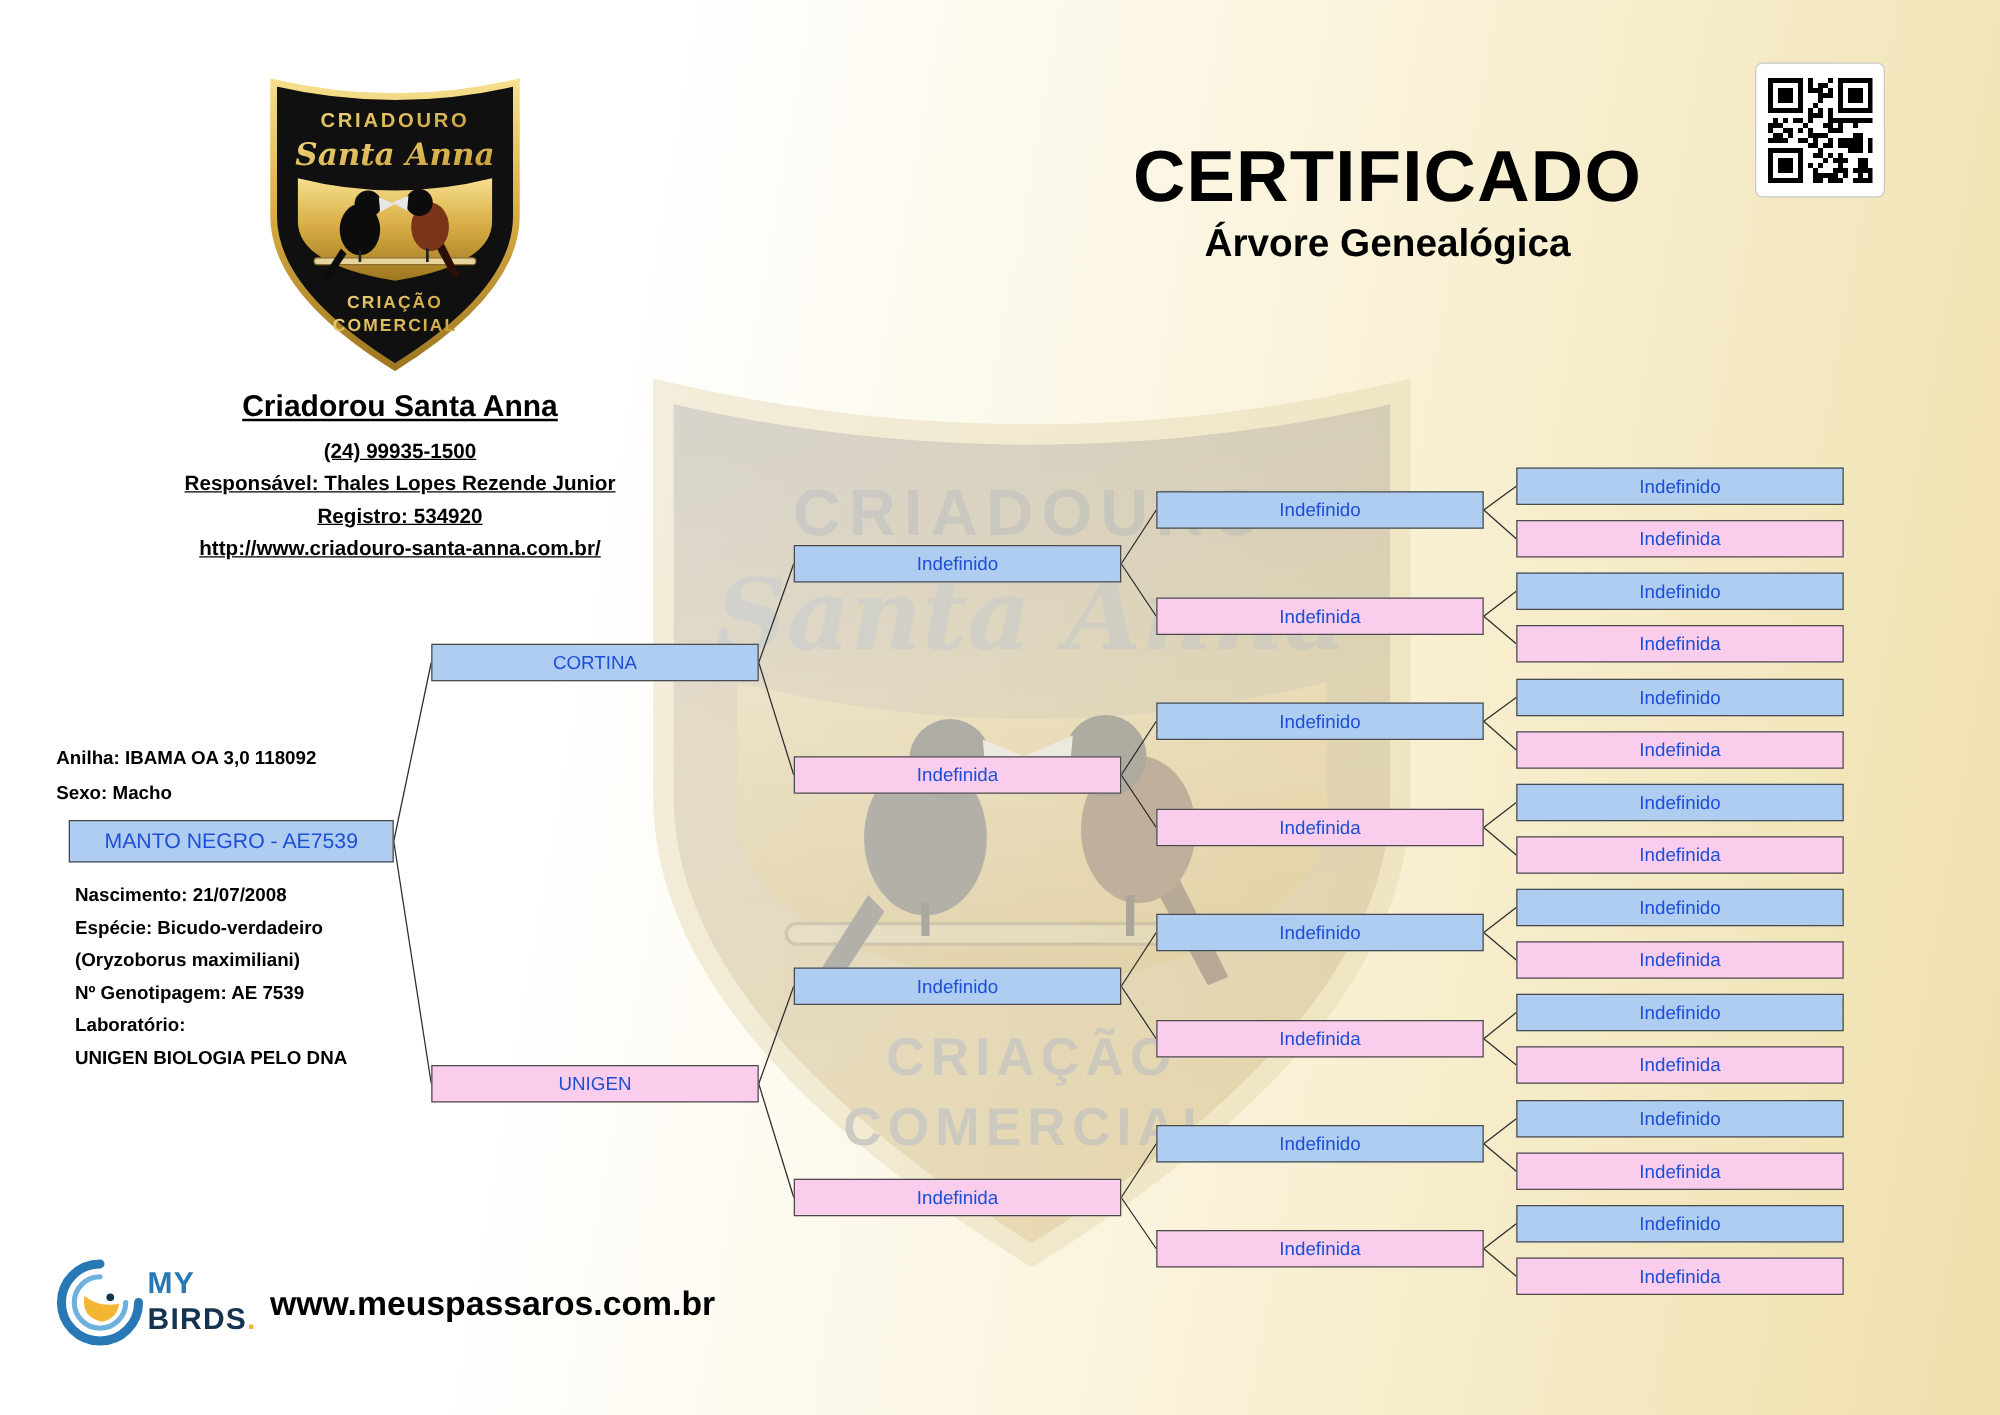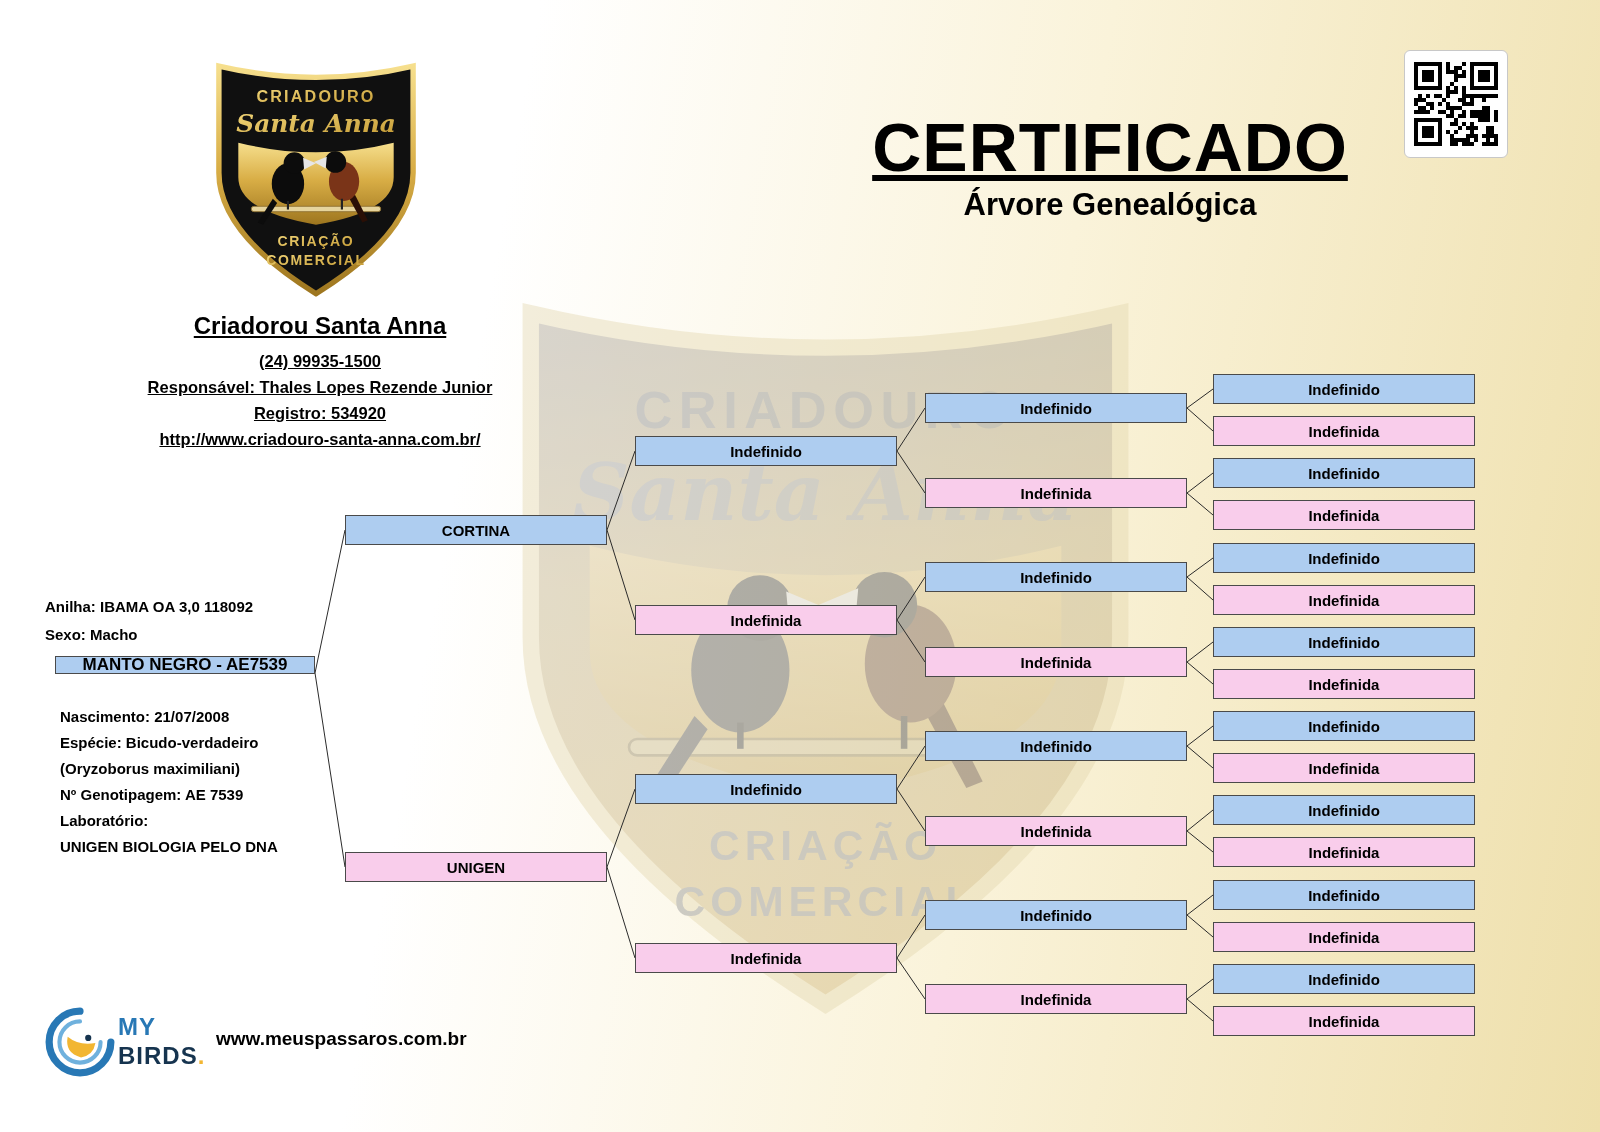--- a/index.html
+++ b/index.html
@@ -7,45 +7,45 @@
   .page {
     position:relative; width:1600px; height:1132px; overflow:hidden;
     font-family:"Liberation Sans", sans-serif; color:#000;
     background:linear-gradient(100deg,#ffffff 0%,#ffffff 30%,#faf3da 62%,#eedfab 100%);
   }
   #tree-lines { position:absolute; left:0; top:0; z-index:2; pointer-events:none; }
   .watermark { position:absolute; left:498px; top:220px; width:655px; height:848px; z-index:1; opacity:.42; }
   .watermark svg, .logo-shield svg, .footer-logo svg { width:100%; height:100%; display:block; }
   .logo-shield { position:absolute; left:200px; top:52px; width:232px; height:246px; z-index:3; }
   .title-block { position:absolute; left:840px; top:112px; width:540px; text-align:center; z-index:3; }
-  .title { font-size:68px; font-weight:bold; letter-spacing:1px; line-height:1.05;text-decoration:underline; }
+  .title { font-size:58px; font-weight:bold; letter-spacing:1px; line-height:1.05; }
   .subtitle { font-size:31px; font-weight:bold; margin-top:4px; }
   .qr-card { position:absolute; left:1404px; top:50px; width:104px; height:108px; z-index:3;
     background:#fff; border:1px solid #c8c8c8; border-radius:6px; padding:9px; }
   .qr-card svg { width:100%; height:100%; display:block; }
   .breeder { position:absolute; left:88px; top:312px; width:464px; text-align:center; z-index:3;text-decoration:underline; }
   .breeder-name { font-size:24px; font-weight:bold; margin-bottom:8px; }
   .breeder-line { font-size:16.5px; font-weight:bold; line-height:26px; }
   .subject-top { position:absolute; left:45px; top:598px; z-index:3; }
   .subject-top .info-line { margin-bottom:11px; }
   .info-line { font-size:15px; font-weight:bold; }
   .subject-bottom { position:absolute; left:60px; top:704px; z-index:3; }
   .subject-bottom .info-line { line-height:26px; }
   .tb { position:absolute; width:262px; height:30px; z-index:3; border:1px solid #4a4a4a;
     display:flex; align-items:center; justify-content:center;
-    font-weight:bold; font-size:15px; color:#000000; }
+    font-weight:normal; font-size:15px; color:#1d4ed8; }
   .male   { background:var(--male_box,#aecdf0); }
   .female { background:var(--female_box,#f9cdeb); }
-  .subject-box { width:260px; height:18px; font-size:17px; }
+  .subject-box { width:260px; height:34px; font-size:17px; }
   .footer-logo { position:absolute; left:44px; top:1006px; width:72px; height:72px; z-index:3; }
   .brand { position:absolute; left:118px; top:1014px; z-index:3; font-weight:bold; line-height:26px; letter-spacing:1px; }
   .brand-my { font-size:24px; color:#2878b5; }
   .brand-birds { font-size:24px; color:#16344f; }
   .brand-dot { font-size:24px; color:#f2b632; }
-  .site { position:absolute; left:216px; top:1028px; font-size:19px; font-weight:bold; z-index:3; }
+  .site { position:absolute; left:216px; top:1028px; font-size:27px; font-weight:bold; z-index:3; }
 </style>
 </head>
 <body>
 
 <div class="page">
 
   <svg id="tree-lines" width="1600" height="1132">
       <line x1="315" y1="673" x2="345" y2="530" stroke="#2b2b2b" stroke-width="1"></line>
       <line x1="315" y1="673" x2="345" y2="867" stroke="#2b2b2b" stroke-width="1"></line>
       <line x1="607" y1="530" x2="635" y2="451" stroke="#2b2b2b" stroke-width="1"></line>

